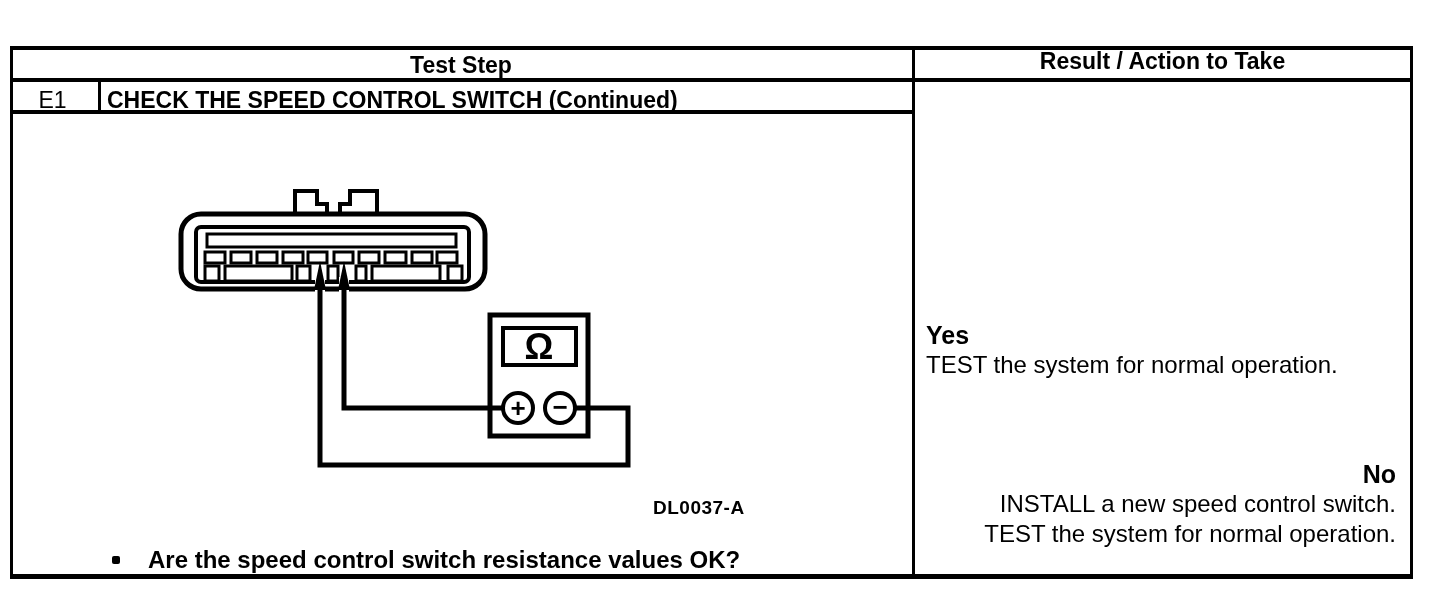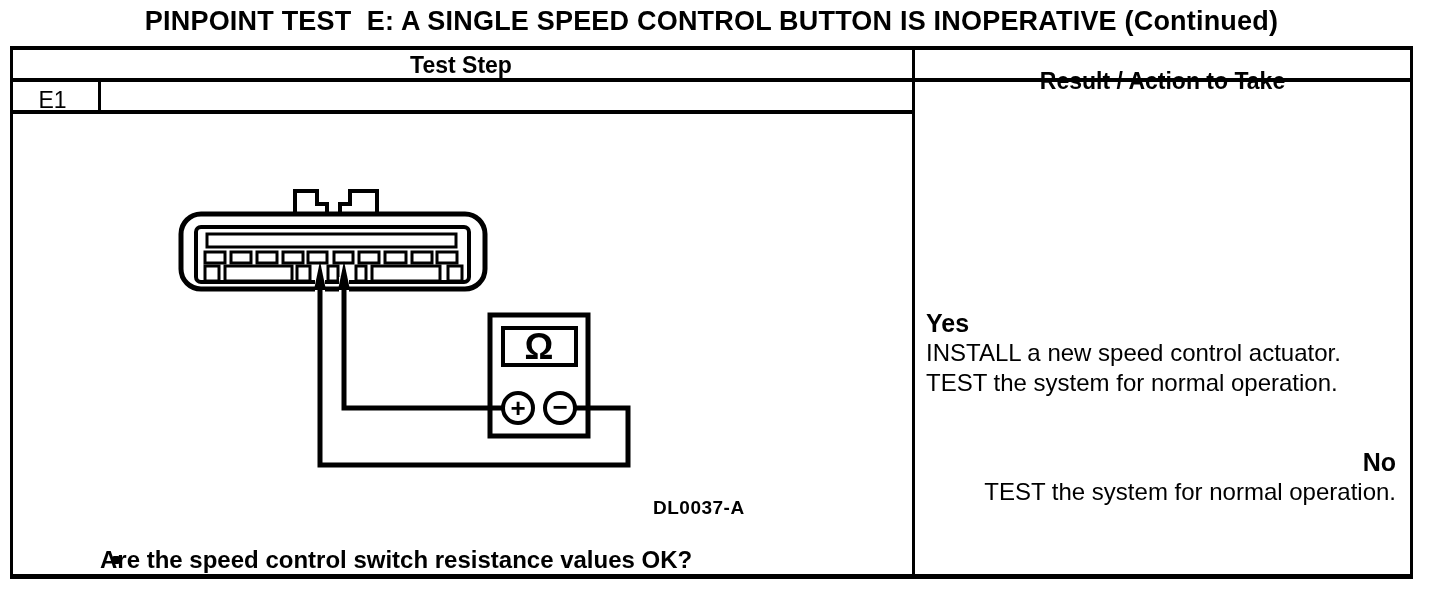--- a/index.html
+++ b/index.html
@@ -17,51 +17,51 @@
     left:10px;top:46px;width:1403px;height:533px;box-sizing:border-box;
     border:3px solid #000;border-top-width:4px;border-bottom-width:5px;
   }
   .vline,.hline{position:absolute;background:#000;}
   #col-divider{left:899px;top:0;width:3px;height:100%;}
   #header-hline{left:0;top:28px;width:100%;height:4px;}
   #step-hline{left:0;top:60px;width:899px;height:4px;}
   #step-vdivider{left:85px;top:32px;width:3px;height:28px;}
   .hdr{font-size:23px;font-weight:bold;text-align:center;}
   #th-teststep{left:10px;top:52px;width:902px;}
-  #th-result{left:912px;top:68px;width:501px;}
+  #th-result{left:912px;top:48px;width:501px;}
   #step-id{left:10px;top:87px;width:85px;text-align:center;font-size:23px;font-weight:normal;}
   #step-name{left:107px;top:87px;width:790px;font-size:23px;font-weight:bold;}
-  .result-block{left:926px;width:470px;font-size:24px;line-height:30px;}
+  .result-block{left:926px;width:470px;font-size:24px;line-height:30px;margin-top:12px;}
   #result-yes{top:308px;}
   #result-no{top:447px;text-align:right;}
   .answer{font-weight:bold;font-size:25px;}
   #question-row{left:100px;top:546px;width:800px;font-size:24px;font-weight:bold;}
   #question-bullet{position:absolute;left:12px;top:10px;width:8px;height:8px;background:#000;border-radius:2px;}
-  #question-text{display:inline-block;}
+  #question-text{display:inline-block;margin-left:48px;}
   #figure-svg{left:0;top:0;}
   svg text{font-family:"Liberation Sans",sans-serif;}
 </style>
 </head>
 <body>
 
 <div id="page">
 
-  <div id="title" class="abs">PINPOINT TEST&nbsp; E: A SINGLE SPEED CONTROL BUTTON IS INOPERATIVE (Continued)</div>
 
   <div id="table-frame" class="abs">
     <div id="col-divider" class="vline"></div>
     <div id="header-hline" class="hline"></div>
     <div id="step-hline" class="hline"></div>
     <div id="step-vdivider" class="vline"></div>
   </div>
 
   <div id="th-teststep" class="abs hdr">Test Step</div>
   <div id="th-result" class="abs hdr">Result / Action to Take</div>
 
   <div id="step-id" class="abs">E1</div>
+  <div id="step-name" class="abs">CHECK THE SPEED CONTROL SWITCH (Continued)</div>
 
   <svg id="figure-svg" class="abs" width="1440" height="602" viewBox="0 0 1440 602">
     <g stroke="#000" fill="none" stroke-linecap="square">
 
       <g stroke-width="4">
         <path d="M295,213 L295,191 L317,191 L317,204 L327,204 L327,213"></path>
         <path d="M340,213 L340,204 L350,204 L350,191 L377,191 L377,213"></path>
       </g>
 
       <g>
@@ -120,26 +120,26 @@
     </g>
 
     <text x="539" y="359" font-size="36" font-weight="bold" text-anchor="middle" fill="#000">Ω</text>
     <text x="518" y="417" font-size="26" font-weight="bold" text-anchor="middle" fill="#000">+</text>
     <text x="560" y="416" font-size="26" font-weight="bold" text-anchor="middle" fill="#000">−</text>
     <text x="653" y="514" font-size="19" font-weight="bold" fill="#000" letter-spacing="0.5">DL0037-A</text>
   </svg>
 
   <div id="result-yes" class="abs result-block">
     <div class="answer">Yes</div>
-    <div>INSTALL a new speed control actuator.</div>
     <div>TEST the system for normal operation.</div>
   </div>
 
   <div id="result-no" class="abs result-block">
     <div class="answer">No</div>
+    <div>INSTALL a new speed control switch.</div>
     <div>TEST the system for normal operation.</div>
   </div>
 
   <div id="question-row" class="abs">
     <span id="question-bullet"></span>
     <span id="question-text">Are the speed control switch resistance values OK?</span>
   </div>
 
 </div>
 

